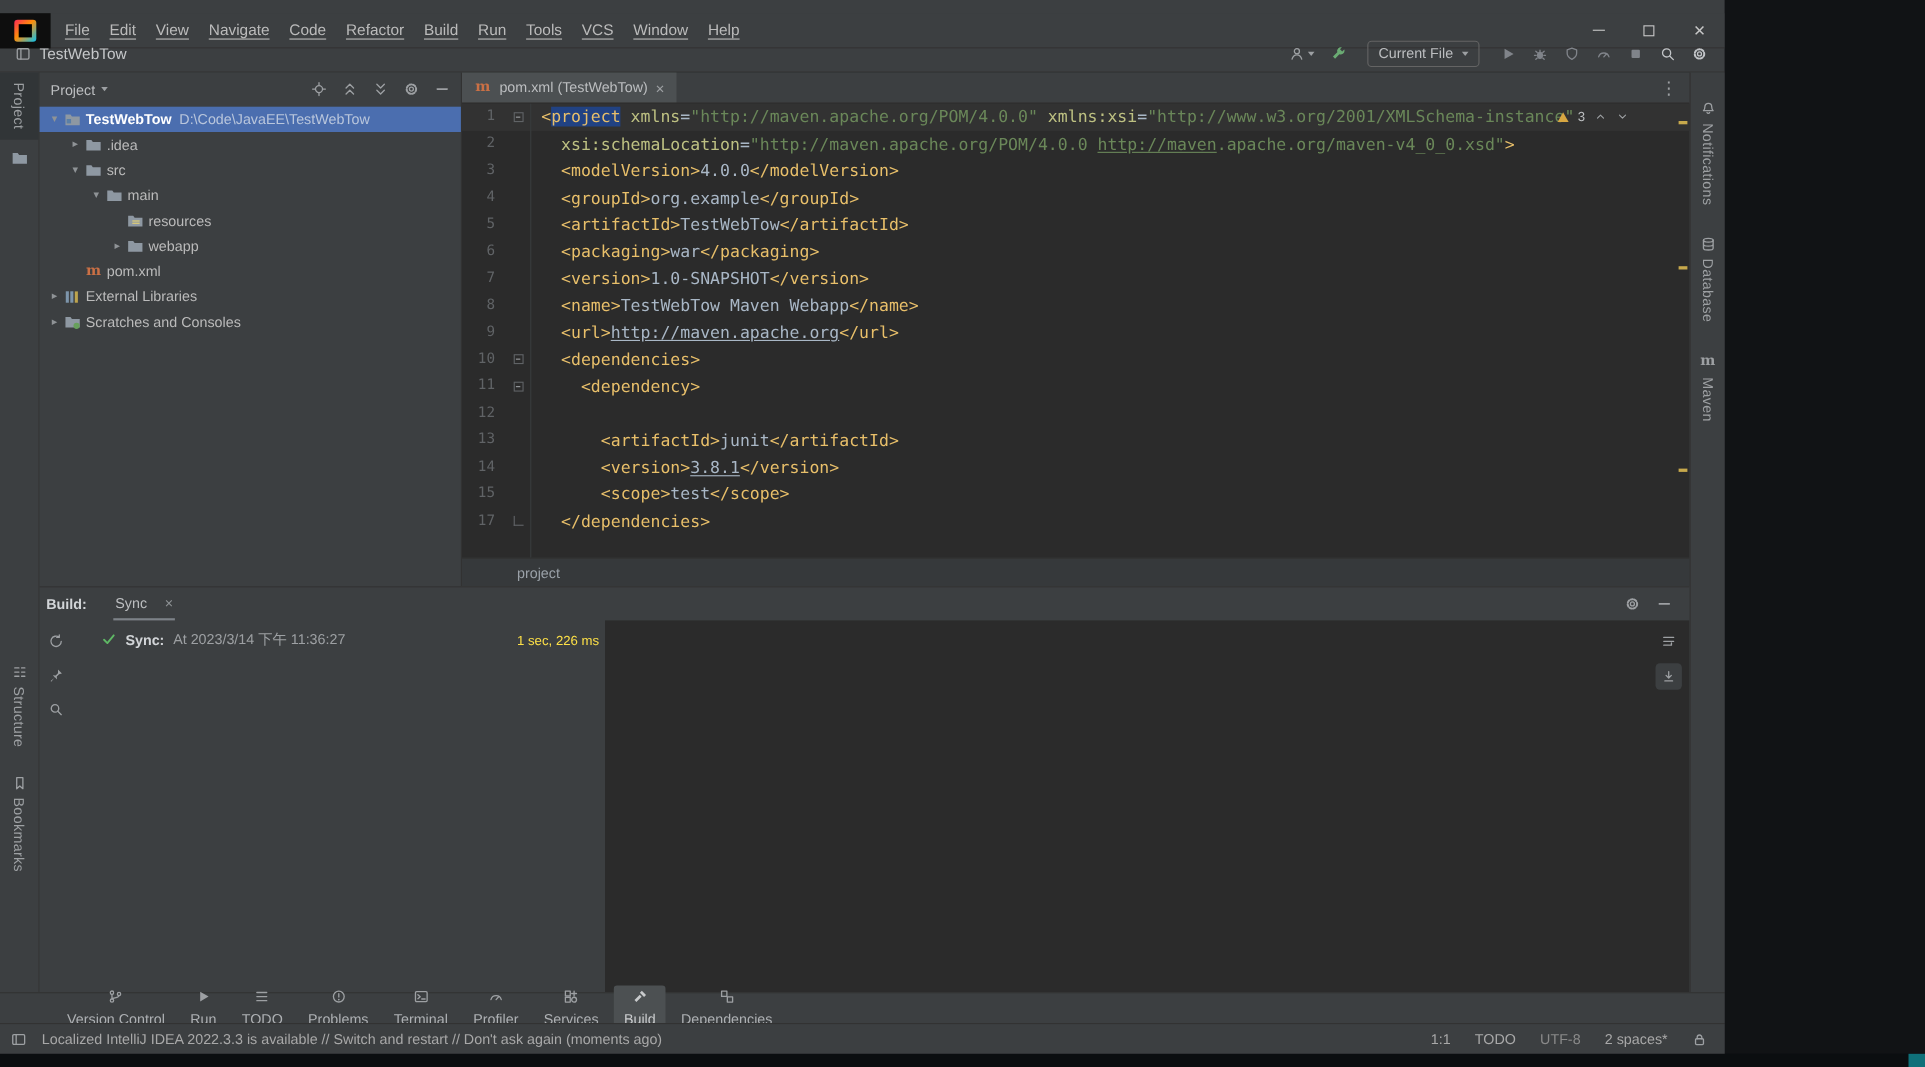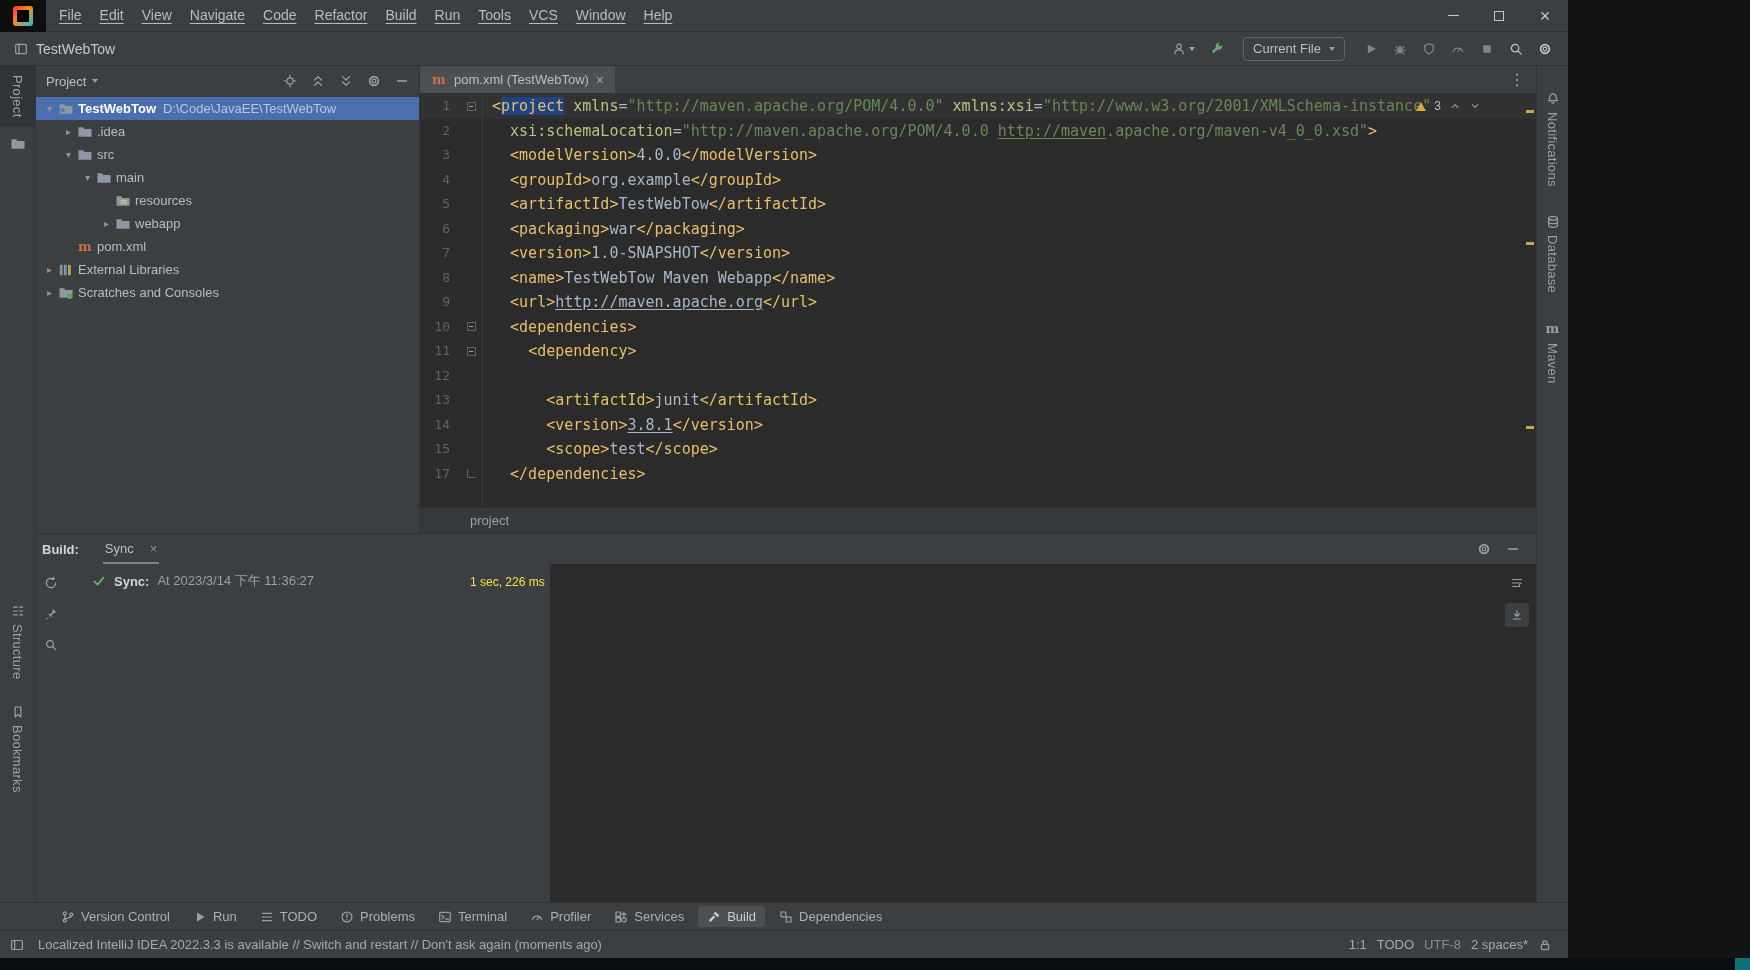--- a/index.html
+++ b/index.html
@@ -5,21 +5,21 @@
   * { margin:0; padding:0; box-sizing:border-box; }
   html,body { width:1750px; height:970px; overflow:hidden; }
   body { font-family:"Liberation Sans","DejaVu Sans",sans-serif; background:#111315; }
   .app { position:relative; width:1750px; height:970px; }
   .ide { position:absolute; left:0; top:0; width:1568px; height:958px; background:#3c3f41; }
   .desktop { position:absolute; left:1568px; top:0; width:182px; height:958px; background:#111315; }
   .taskbar { position:absolute; left:0; top:958px; width:1750px; height:12px; background:#0b0e10; }
   .taskbar-accent { position:absolute; right:0; top:0; width:15px; height:12px; background:#0f7079; }
 
   
-  .titlebar { position:absolute; left:0; top:0; right:0; height:32px; background:#3c3f41; border-bottom:1px solid #323232; display:flex; align-items:center; }
+  .titlebar { position:absolute; left:0; top:12px; right:0; height:32px; background:#3c3f41; border-bottom:1px solid #323232; display:flex; align-items:center; }
   .logo-wrap { width:46px; height:32px; background:#0e0e0e; display:flex; align-items:center; justify-content:center; flex:none; }
   .logo { width:20px; height:20px; border-radius:3px; background:linear-gradient(135deg,#fe2857,#fe8e09 45%,#07c3f2); position:relative; }
   .logo::after { content:""; position:absolute; left:4px; top:4px; width:12px; height:12px; background:#000; }
   .menubar { display:flex; margin-left:4px; }
   .menu-item { padding:0 9px; line-height:31px; font-size:14px; color:#bbbbbb; text-decoration:underline; text-underline-offset:3px; cursor:default; white-space:nowrap; }
   .win-title { position:absolute; left:50%; top:0; transform:translateX(-50%); line-height:32px; color:#7d7d7d; font-size:14px; white-space:nowrap; }
   .win-controls { margin-left:auto; display:flex; height:32px; }
   .win-btn { width:46px; height:32px; display:flex; align-items:center; justify-content:center; }
   .glyph-min { width:11px; height:1px; background:#c8c8c8; }
   .glyph-max { width:10px; height:10px; border:1px solid #c8c8c8; }
@@ -107,25 +107,25 @@
   .sync-title { color:#d2d5d8; font-weight:bold; }
   .sync-detail { color:#9da0a3; }
   .sync-duration { position:absolute; left:404px; top:11px; font-size:12px; color:#fde047; }
   .bp-console { position:absolute; left:514px; top:0; right:0; bottom:0; background:#2b2b2b; }
   .console-actions { position:absolute; top:7px; right:7px; display:flex; flex-direction:column; gap:8px; }
   .ca-btn { width:24px; height:24px; display:flex; align-items:center; justify-content:center; }
   .ca-btn.boxed { background:#3c3f41; border-radius:4px; }
 
   
   .bottombar { position:absolute; left:0; right:0; bottom:28px; height:28px; background:#3c3f41; border-top:1px solid #323232; display:flex; align-items:center; padding-left:52px; gap:5px; }
-  .bb-item { display:flex; align-items:center; gap:6px; padding:3px 9px; font-size:13px; color:#adb0b3; border-radius:3px; }
+  .bb-item { display:flex; align-items:center; gap:6px; padding:3px 9px; font-size:13px; color:#adb0b3; border-radius:3px;flex-direction:column; }
   .bb-item.active { background:#4c5052; color:#c9cbcd; }
   .statusbar { position:absolute; left:0; right:0; bottom:0; height:28px; background:#3c3f41; border-top:1px solid #323232; display:flex; align-items:center; padding:0 16px 0 10px; }
   .sb-msg { margin-left:14px; font-size:13px; color:#a8a8a8; }
-  .sb-right { margin-left:auto; display:flex; align-items:center; gap:10px; font-size:13px; color:#a8a8a8; }
+  .sb-right { margin-left:auto; display:flex; align-items:center; gap:22px; font-size:13px; color:#a8a8a8; }
   .sb-enc { color:#8a8a8a; }
 </style>
 </head>
 <body>
 
 <div class="app">
   <div class="ide">
 
     <div class="titlebar">
       <div class="logo-wrap">

